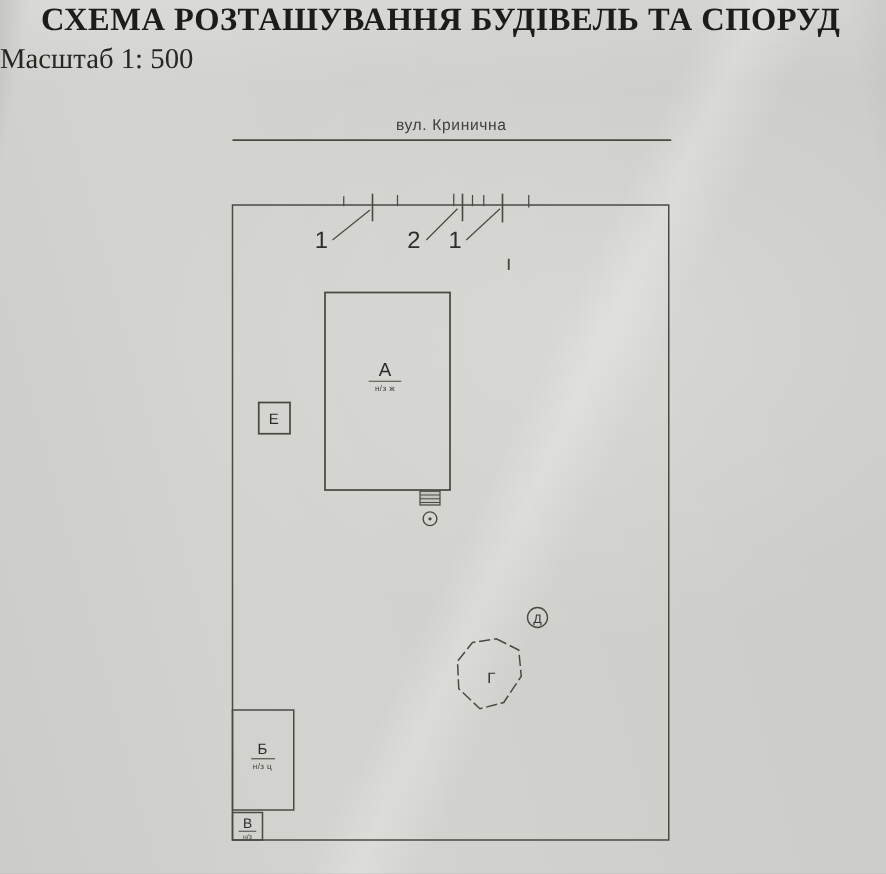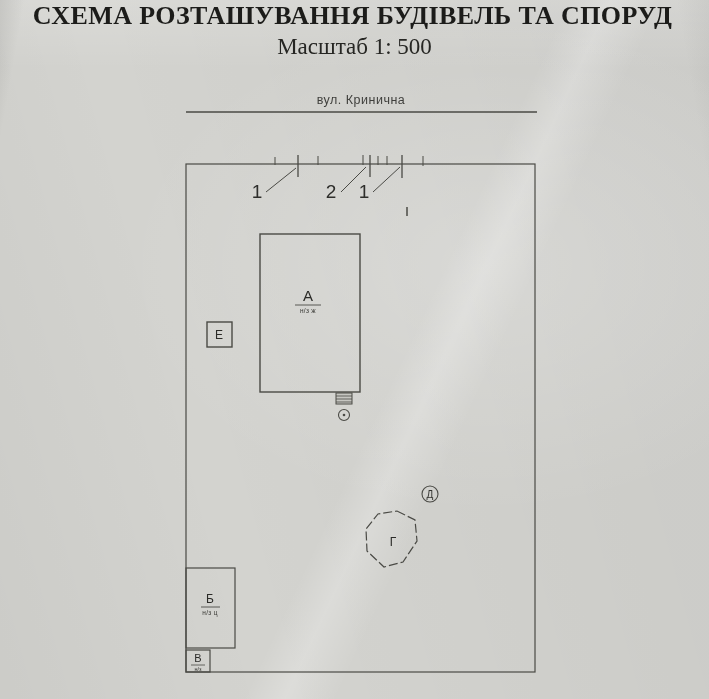--- a/index.html
+++ b/index.html
@@ -19,21 +19,21 @@
   }
   .title{
     position:absolute;top:1px;left:0;width:705px;
     text-align:center;
     font-family:"Liberation Serif", serif;
     font-weight:bold;font-size:26px;letter-spacing:0.4px;
     color:#1c1c1a;margin:0;
   }
   .subtitle{
     position:absolute;top:34px;left:0;width:709px;
-    text-align:center;
+    text-align:left;
     font-family:"Liberation Serif", serif;
     font-weight:normal;font-size:23px;
     color:#262623;margin:0;
   }
   svg.plan{position:absolute;left:0;top:0;}
   svg .ln{stroke:#4a4a45;fill:none;}
   svg text{fill:#33332f;}
   .street-text{font-size:12.5px;fill:#3f3f3c;letter-spacing:0.5px;}
   .dim-num{font-size:19px;fill:#2e2e2b;}
   .bldg-letter{font-size:15px;fill:#2b2b28;}

